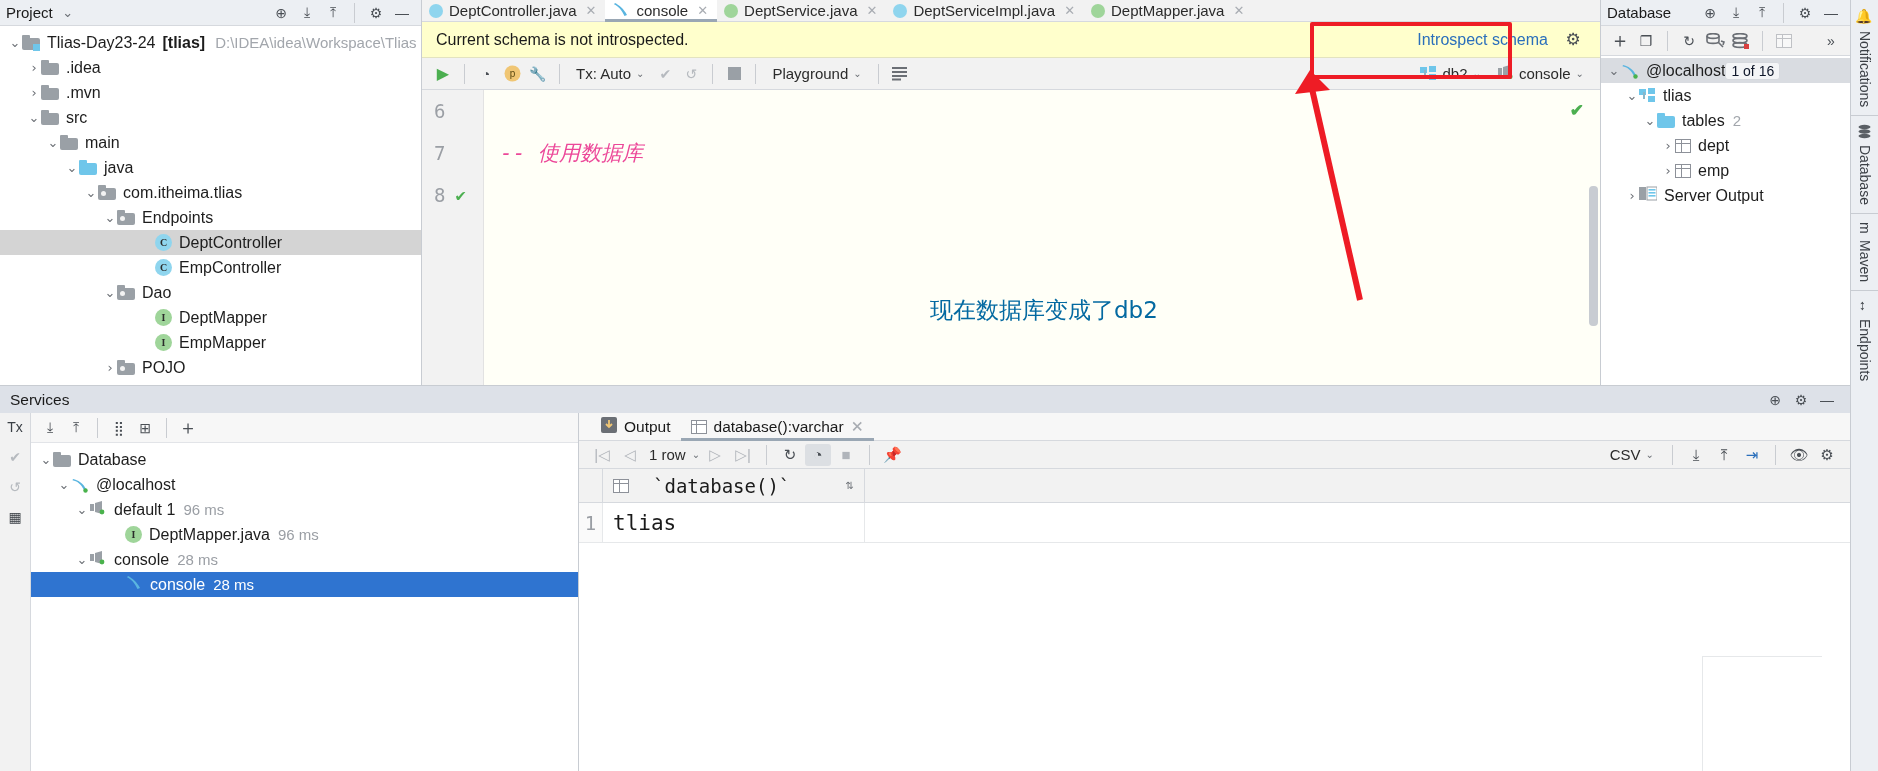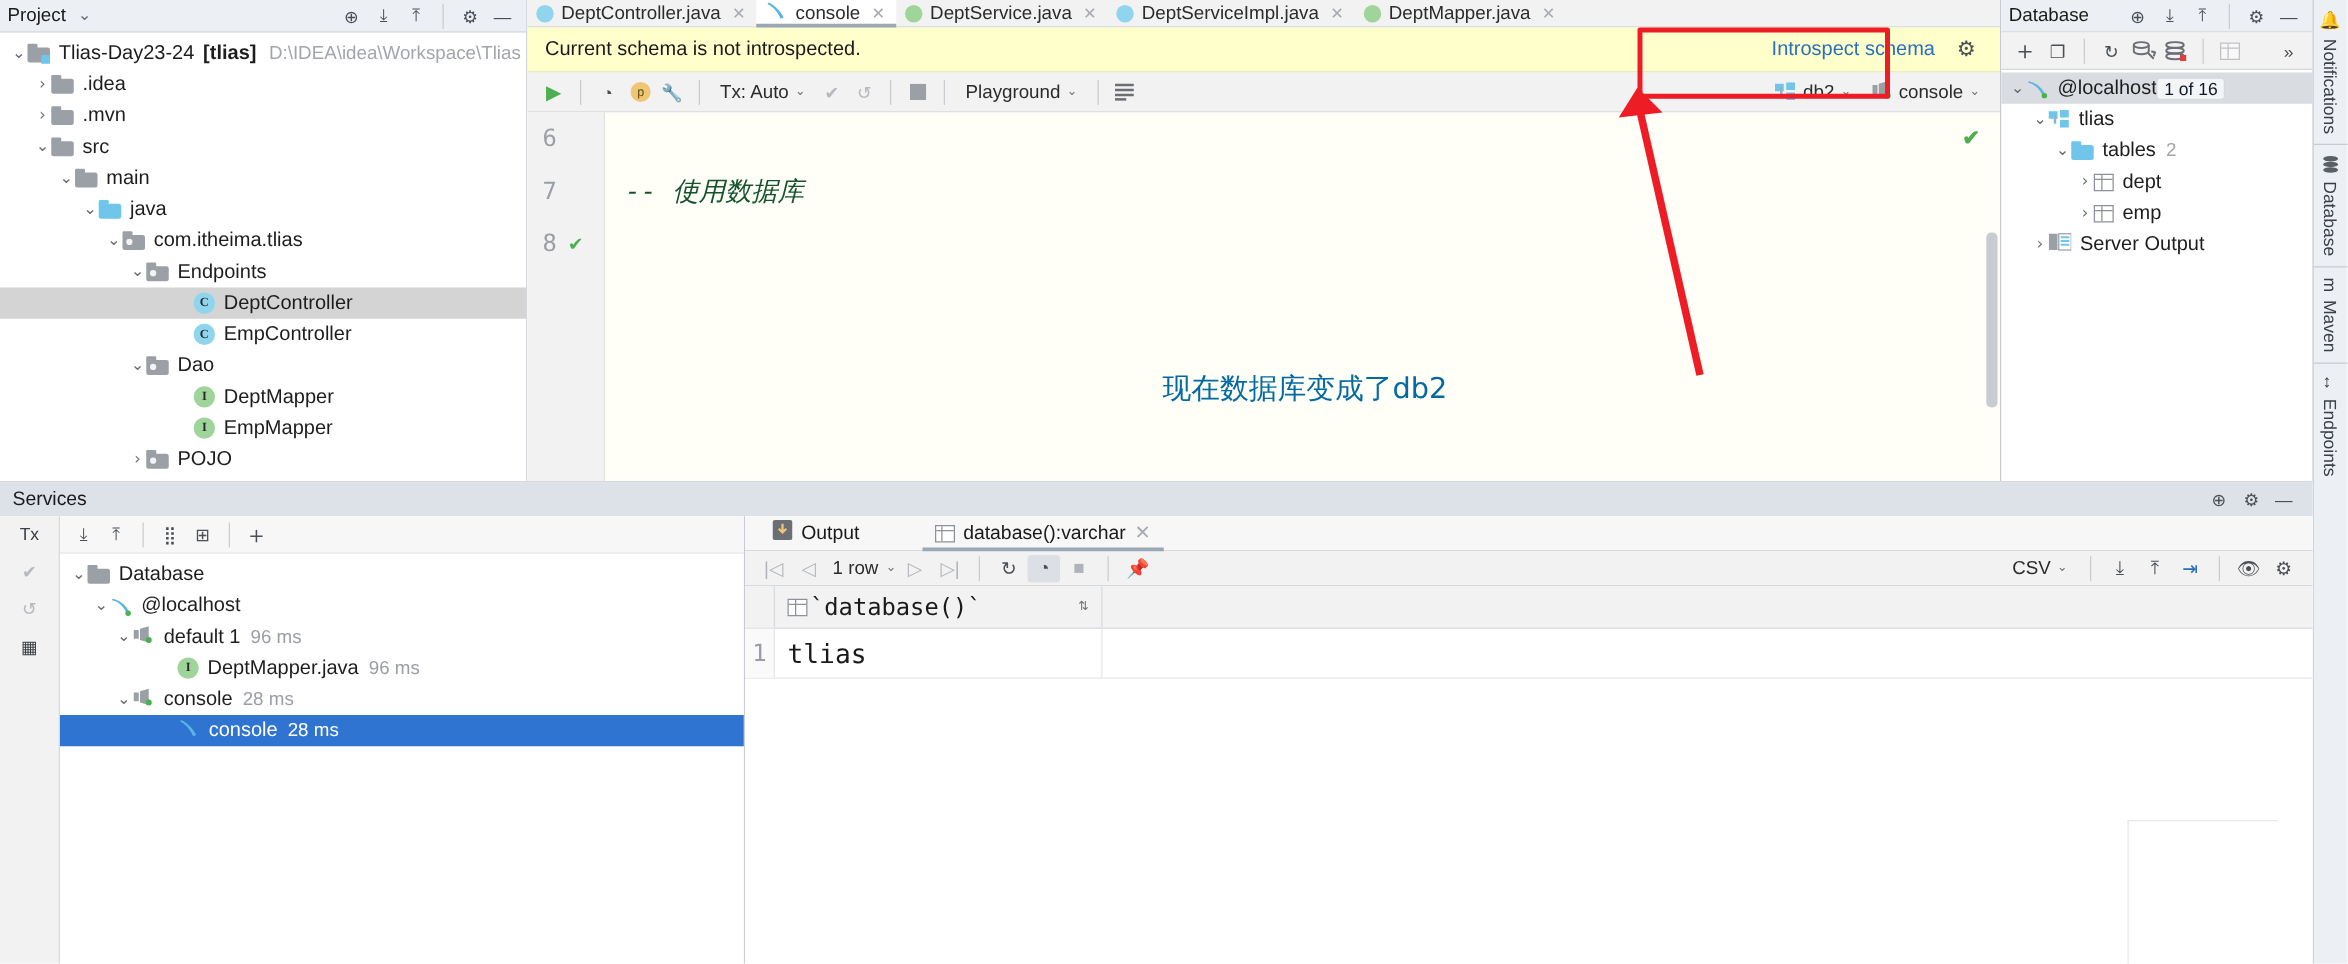--- a/index.html
+++ b/index.html
@@ -128,21 +128,21 @@
     position: absolute; left: 0; top: 0; width: 62px; bottom: 0;
     background: #f2f2f2; border-right: 1px solid #e2e2e2;
   }
   .gline { height: 42px; display: flex; align-items: center; justify-content: flex-start;
            padding-left: 12px; gap: 10px; color: #9b9fa5; font-size: 19px;
            font-family: "DejaVu Sans Mono", monospace; }
   .codelines { position: absolute; left: 62px; right: 0; top: 0; bottom: 0; }
   .cline { height: 42px; display: flex; align-items: center; padding-left: 16px;
            font-family: "DejaVu Sans Mono", monospace; font-size: 21px; }
   .cline.hl { background: #fffbe8; }
-  .comment { color: #14532d; font-style: italic; }
+  .comment { color: #ec4899; font-style: italic; }
   .kw { color: #3a36c8; font-weight: bold; }
   .sel { background: #a6d2ff; }
   .sel2 { background: #bfe0ff; }
   .tick { color: #4caf50; font-size: 17px; font-weight: bold; }
   .tick-right { position: absolute; right: 16px; top: 10px; color: #4caf50; font-size: 17px; font-weight: bold; }
 
   .vscroll { position: absolute; right: 2px; top: 96px; width: 9px; height: 140px;
              background: #c8ccd2; border-radius: 4px; }
 
   
@@ -185,35 +185,35 @@
   
   .services {
     position: absolute; left: 0; top: 385px; right: 28px; bottom: 0;
     background: #ffffff; border-top: 1px solid #c8ccd2;
   }
   .svc-header { height: 27px; background: #dde1e8; display: flex; align-items: center;
                 justify-content: space-between; padding: 0 10px; }
   .svc-header .title { font-size: 15.5px; color: #1a1a1a; }
   .svc-body { position: absolute; left: 0; right: 0; top: 27px; bottom: 0; display: flex; }
 
-  .svc-rail { width: 48px; background: #f2f2f2; border-right: 1px solid #d6d9de;
+  .svc-rail { width: 31px; background: #f2f2f2; border-right: 1px solid #d6d9de;
               display: flex; flex-direction: column; align-items: center; padding-top: 6px; gap: 14px; }
   .svc-rail .lbl { font-size: 14px; color: #3a3f45; }
 
   .svc-tree-col { width: 548px; border-right: 1px solid #c8ccd2; display: flex; flex-direction: column; }
   .svc-toolbar { height: 30px; background: #f7f7f7; border-bottom: 1px solid #e2e4e8;
                  display: flex; align-items: center; padding: 0 6px; }
   .svc-tree { flex: 1; padding-top: 4px; font-size: 16px; background: #fff; }
   .svc-tree .tnode.sel { background: #2f74d0; }
   .svc-tree .tnode.sel .lbl, .svc-tree .tnode.sel .ms { color: #ffffff; }
   .ms { margin-left: 8px; color: #9a9ea4; font-size: 15px; }
 
   .svc-right { flex: 1; display: flex; flex-direction: column; background: #fff; }
   .res-tabbar { height: 28px; background: #f7f7f7; display: flex; align-items: stretch;
-                border-bottom: 1px solid #d6d9de; padding-left: 12px; gap: 40px; }
+                border-bottom: 1px solid #d6d9de; padding-left: 12px; }
   .res-tab { display: flex; align-items: center; gap: 7px; padding: 0 10px; font-size: 15.5px;
              position: relative; color: #1a1a1a; }
   .res-tab.active::after { content: ""; position: absolute; left: 0; right: 0; bottom: -1px;
                            height: 3px; background: #9aa7b4; }
   .res-toolbar { height: 28px; background: #f2f2f2; border-bottom: 1px solid #d6d9de;
                  display: flex; align-items: center; justify-content: space-between; padding: 0 10px; }
   .res-nav { display: flex; align-items: center; gap: 2px; }
   .nav-btn { width: 26px; height: 22px; display: flex; align-items: center; justify-content: center;
              color: #b0b4ba; font-size: 15px; }
   .nav-btn.on { color: #4a4f55; }
@@ -729,21 +729,21 @@
             <span class="sep"></span>
             <span class="nav-btn on">👁</span>
             <span class="nav-btn on">⚙</span>
           </div>
         </div>
 
         <div class="grid">
           <div class="grid-head" id="grid-head">
               <div class="num"></div>
               <div class="cell">
-                <span style="display:flex;align-items:center;gap:2px">
+                <span style="display:flex;align-items:center;gap:24px">
                   <span class="tblic"></span>
                   <span>`database()`</span>
                 </span>
                 <span class="caret">⇅</span>
               </div>
             </div>
           <div id="grid-body">
               <div class="grid-row">
                 <div class="num">1</div>
                 <div class="cell">tlias</div>

